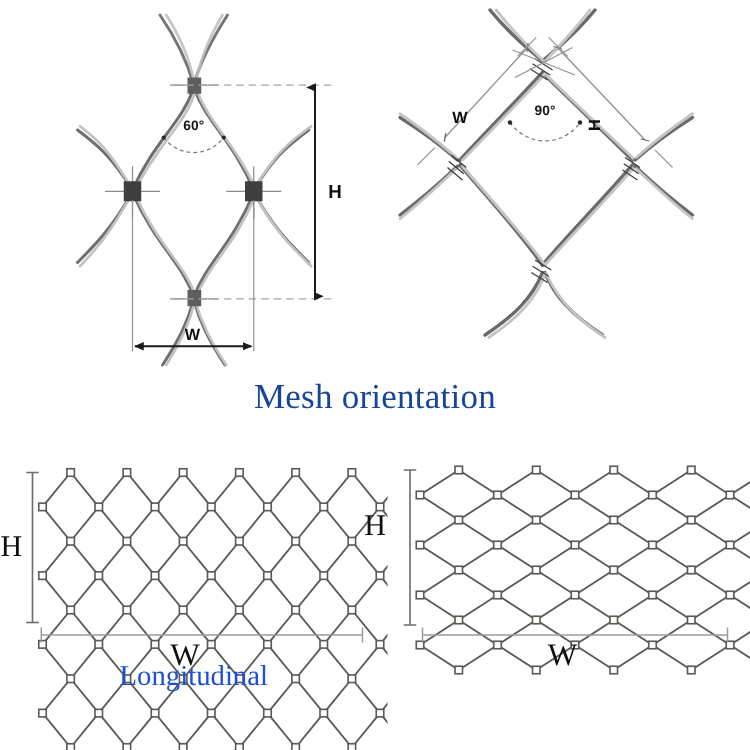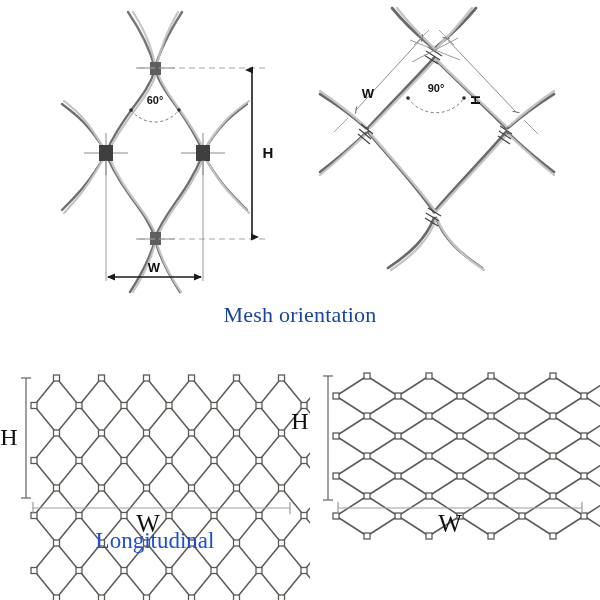--- a/index.html
+++ b/index.html
@@ -25,21 +25,21 @@
   #panel-detail-right { left: 300px; width: 300px; height: 300px; }
 
   .detail-panel svg { display: block; width: 100%; height: 100%; }
 
   
   #mesh-orientation-title {
     position: absolute;
     left: 0; right: 0;
     top: 302px;
     text-align: center;
-    font-size: 22px;
+    font-size: 28px;
     letter-spacing: .2px;
     color: #17459b;
     font-family: "Liberation Serif", "DejaVu Serif", serif;
     white-space: nowrap;
   }
 
   
   .sheet-panel { position: absolute; top: 360px; height: 240px; }
   #panel-sheet-longitudinal { left: 0;   width: 310px; }
   #panel-sheet-transverse   { left: 310px; width: 290px; }

